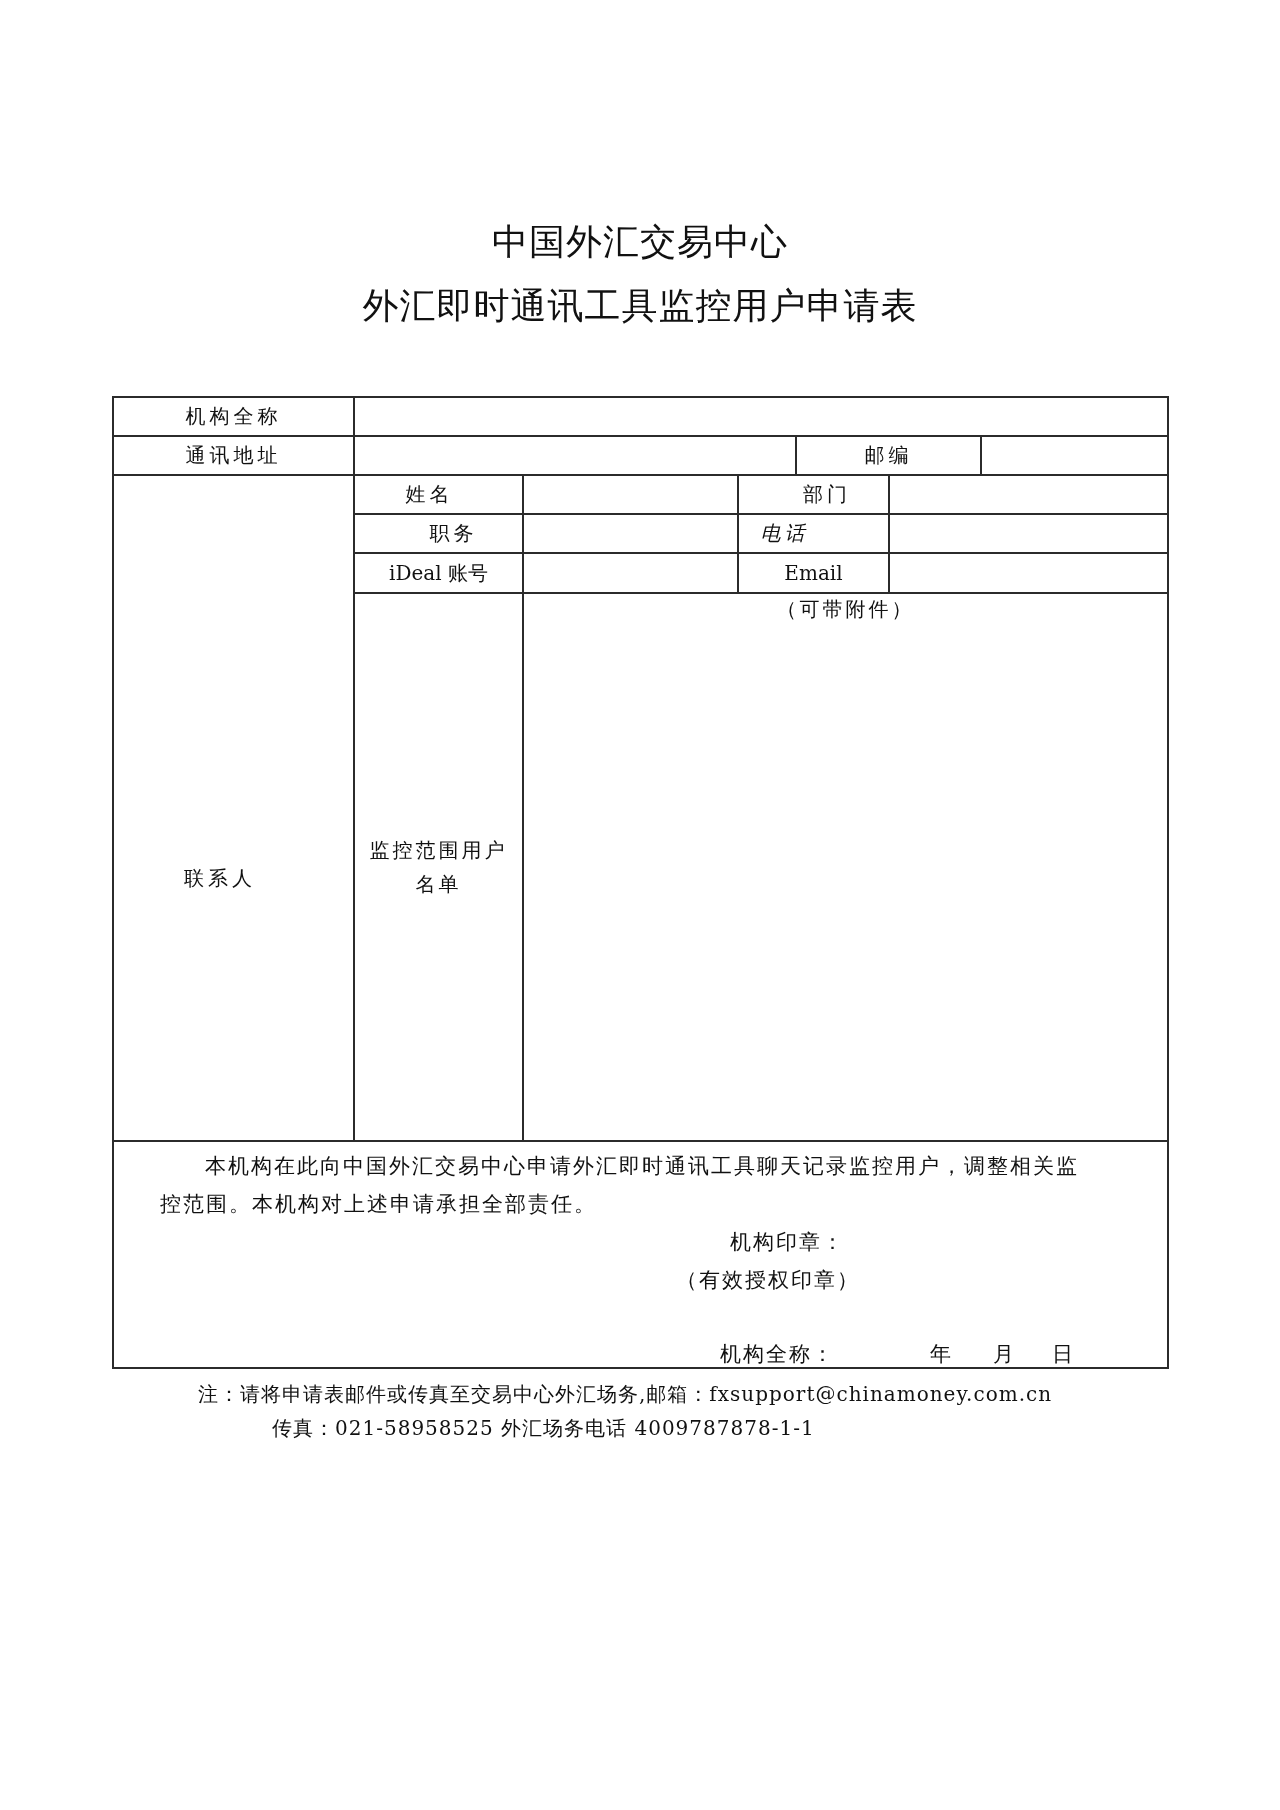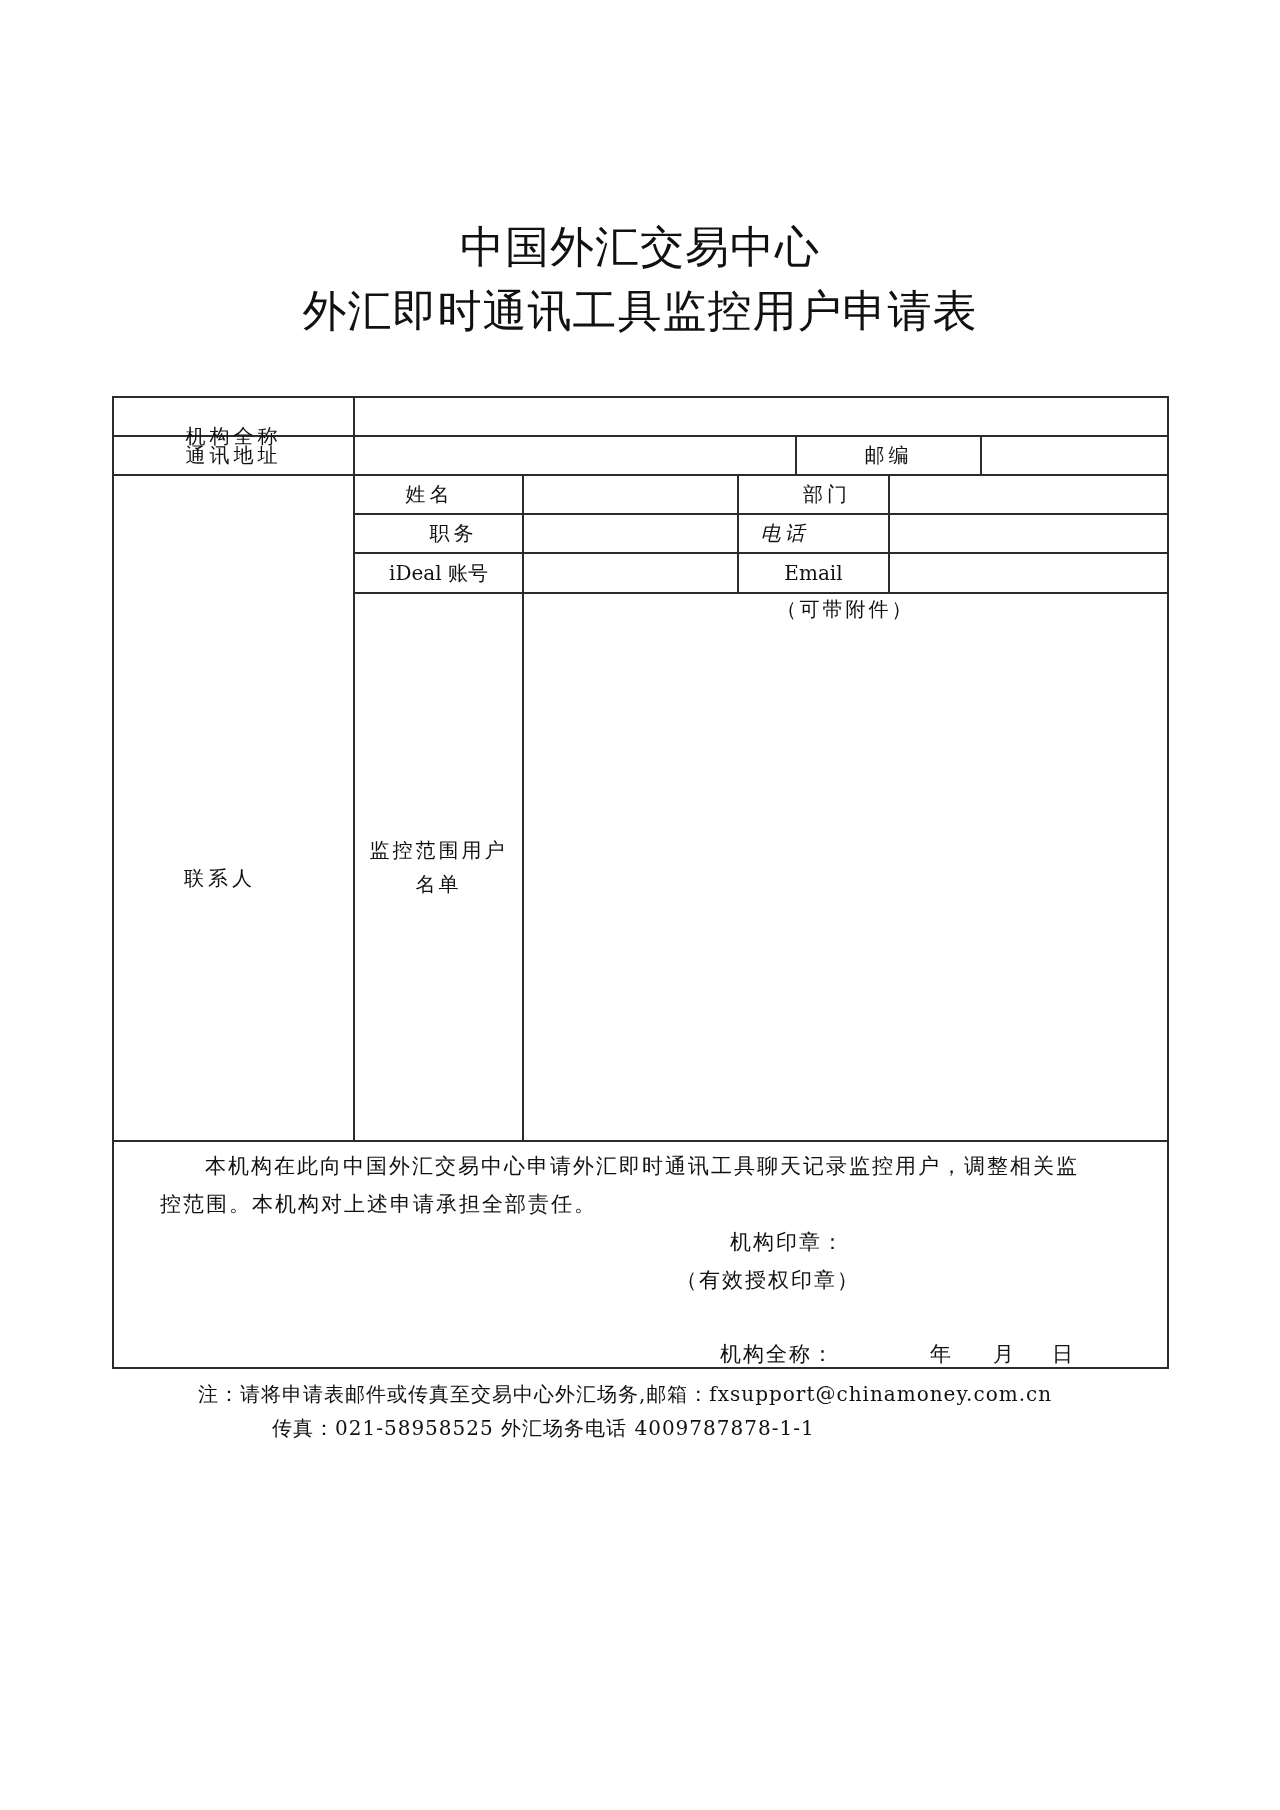--- a/index.html
+++ b/index.html
@@ -1,19 +1,19 @@
 <!DOCTYPE html>
 <html><head>
 <meta charset="utf-8">
 <style>
   html, body { margin: 0; padding: 0; background: #ffffff; }
   body { width: 1280px; height: 1810px; position: relative; overflow: hidden;
          font-family: "DejaVu Serif", "Liberation Serif", serif; color: #111; }
   .title { position: absolute; left: 0; width: 1280px; text-align: center;
-           font-size: 44px; font-weight: normal; letter-spacing: 1px; }
+           font-size: 36px; font-weight: normal; letter-spacing: 1px; }
   .t1 { top: 218px; }
   .t2 { top: 282px; }
   .cell { position: absolute; box-sizing: border-box; display: flex;
           align-items: center; justify-content: center; font-size: 20px; }
   .line { position: absolute; background: #2b2b2b; }
   .h { height: 2px; }
   .v { width: 2px; }
   .stmt { position: absolute; font-size: 21px; letter-spacing: 2px; }
   .note { position: absolute; font-size: 20px; letter-spacing: 1px; }
 </style>
@@ -36,21 +36,21 @@
 
   <div class="line v" style="left:112px; top:396px; height:973px;"></div>
   <div class="line v" style="left:1167px; top:396px; height:973px;"></div>
   <div class="line v" style="left:353px; top:396px; height:746px;"></div>
   <div class="line v" style="left:795px; top:435px; height:40px;"></div>
   <div class="line v" style="left:980px; top:435px; height:40px;"></div>
   <div class="line v" style="left:522px; top:474px; height:668px;"></div>
   <div class="line v" style="left:737px; top:474px; height:120px;"></div>
   <div class="line v" style="left:888px; top:474px; height:120px;"></div>
 
-  <div class="cell" style="left:114px; top:398px; width:239px; height:37px; letter-spacing:4px;margin-top:20px;">机构全称</div>
+  <div class="cell" style="left:114px; top:398px; width:239px; height:37px; letter-spacing:4px;">机构全称</div>
   <div class="cell" style="left:355px; top:398px; width:812px; height:37px;"></div>
 
   <div class="cell" style="left:114px; top:437px; width:239px; height:37px; letter-spacing:4px;">通讯地址</div>
   <div class="cell" style="left:355px; top:437px; width:440px; height:37px;"></div>
   <div class="cell" style="left:797px; top:437px; width:183px; height:37px; letter-spacing:4px;">邮编</div>
   <div class="cell" style="left:982px; top:437px; width:185px; height:37px;"></div>
 
   <div class="cell" style="left:114px; top:476px; width:212px; height:664px; padding-top:140px; letter-spacing:4px;">联系人</div>
 
   <div class="cell" style="left:355px; top:476px; width:149px; height:37px; letter-spacing:4px;">姓名</div>

